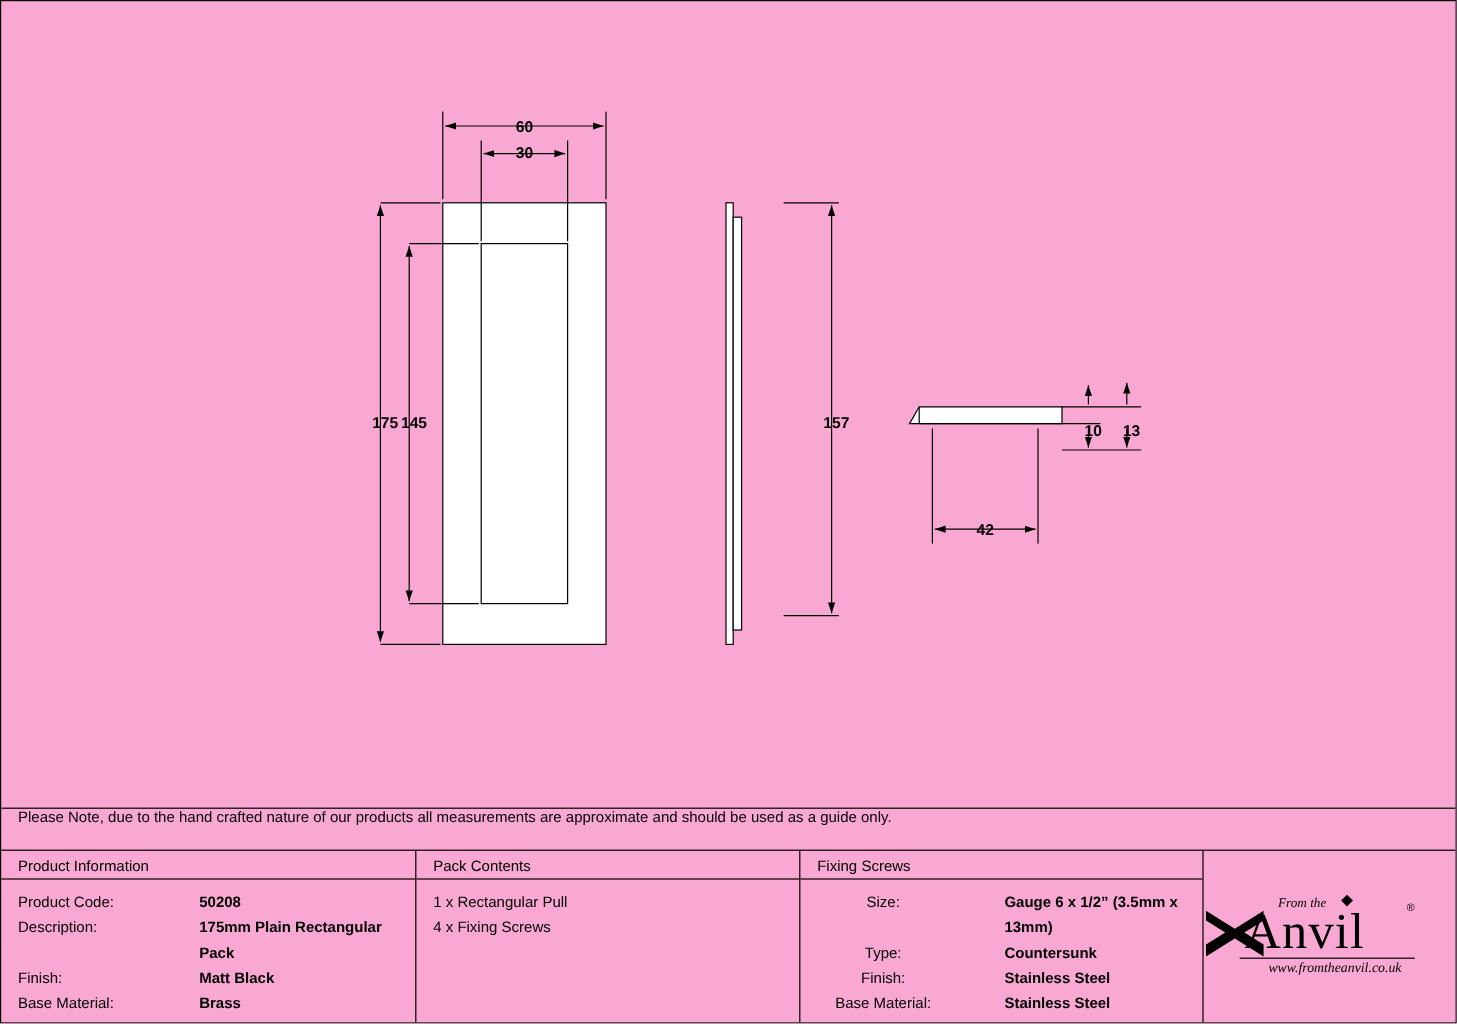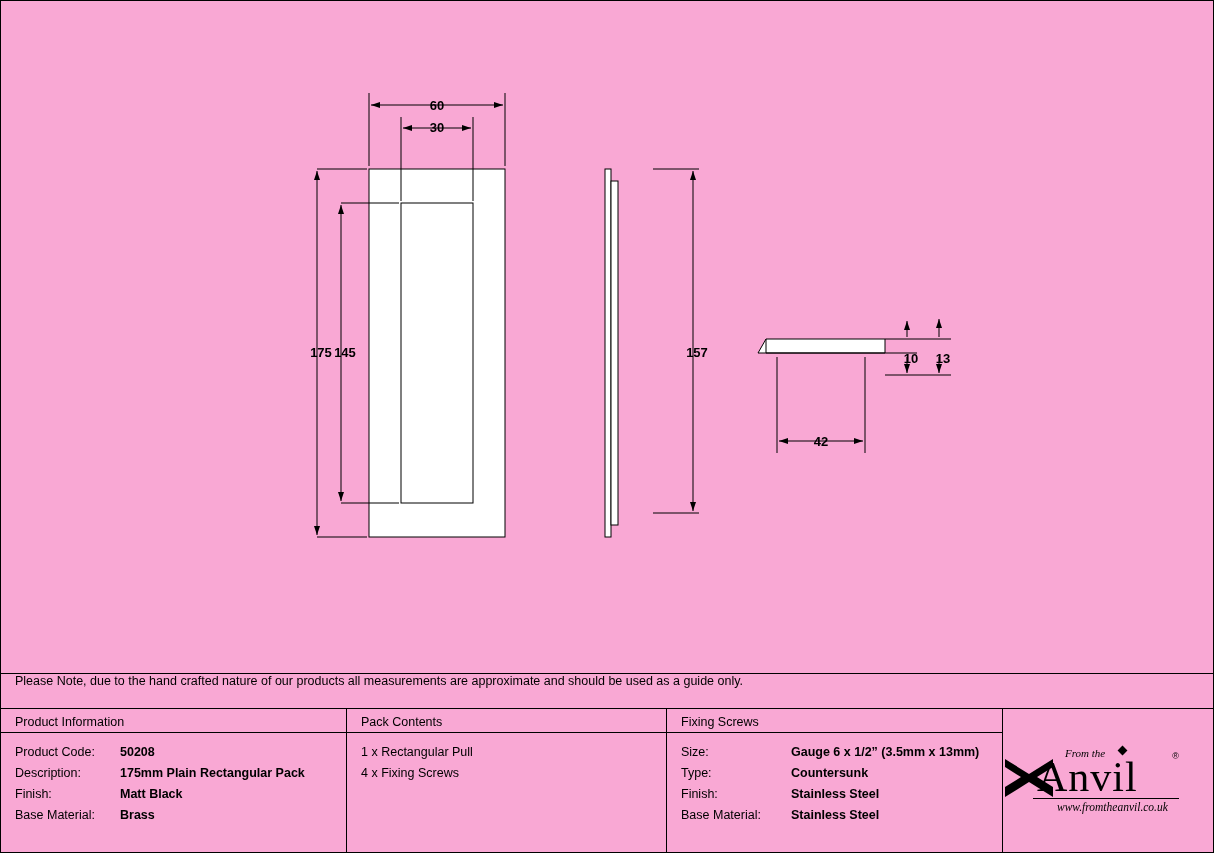--- a/index.html
+++ b/index.html
@@ -77,24 +77,25 @@
     height: 1px;
     width: 100%;
   }
   .col-body {
     padding: 9px 0 0 14px;
     font-size: 12.5px;
   }
   .kv {
     display: flex;
     line-height: 21px;
+    gap: 46px;
   }
   .kv .k { width: 105px; flex: 0 0 105px; }
   .kv .v { font-weight: bold; }
-  .kv-screw .k { width: 110px; flex: 0 0 110px; }
+  .kv-screw .k { width: 110px; flex: 0 0 110px; text-align: center; }
   .plain-line { line-height: 21px; }
 
   
   .logo-wrap {
     position: absolute;
     left: 0; top: 0;
     width: 100%; height: 100%;
     display: flex;
     align-items: center;
   }

